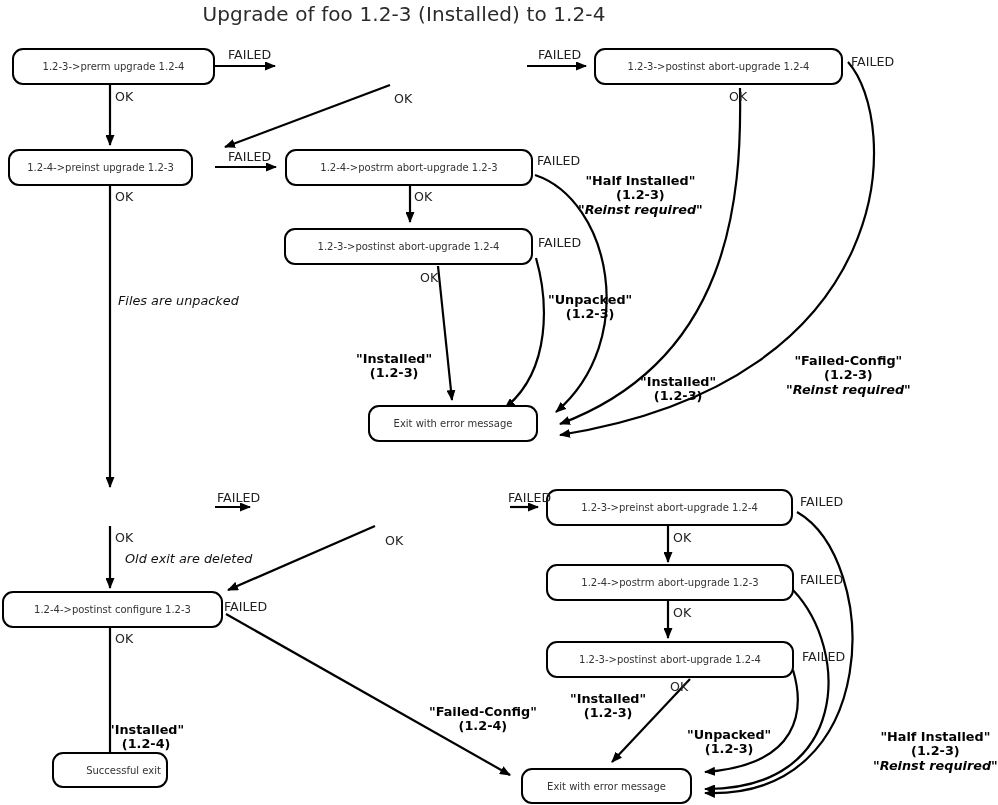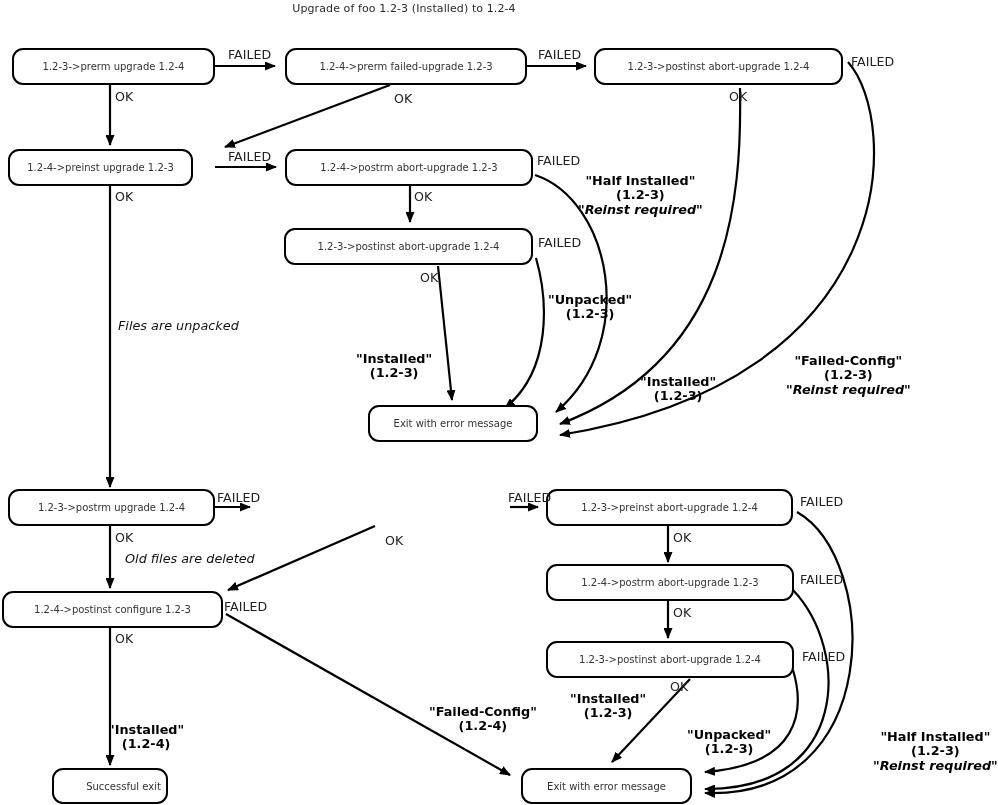--- a/index.html
+++ b/index.html
@@ -34,21 +34,21 @@
   .arrowhead {
     fill: #000000;
     stroke: none;
   }
   .title {
     position: absolute;
     left: 0;
     top: 2px;
     width: 808px;
     text-align: center;
-    font-size: 11px;
+    font-size: 20px;
     color: #2b2b2b;
     letter-spacing: 0.1px;
   }
   .node {
     position: absolute;
     box-sizing: border-box;
     border: 2.4px solid #000000;
     border-radius: 11px;
     background: #ffffff;
     display: flex;
@@ -147,63 +147,61 @@
 
     <path class="edge" d="M793,670 C805,710 800,765 705,772" marker-end="url(#ah)"></path>
 
     <path class="edge" d="M793,590 C850,650 850,790 705,789" marker-end="url(#ah)"></path>
 
     <path class="edge" d="M797,512 C880,560 885,800 705,793" marker-end="url(#ah)"></path>
   </svg>
 
   <div class="node" style="left:12px; top:48px; width:203px; height:37px;">1.2-3-&gt;prerm upgrade 1.2-4</div>
 
-  <div class="node" style="left:285px; top:48px; width:242px; height:37px;">1.2-4-&gt;prerm failed-upgrade 1.2-3</div>
 
   <div class="node" style="left:594px; top:48px; width:249px; height:37px;">1.2-3-&gt;postinst abort-upgrade 1.2-4</div>
 
   <div class="node" style="left:8px; top:149px; width:185px; height:37px;">1.2-4-&gt;preinst upgrade 1.2-3</div>
 
   <div class="node" style="left:285px; top:149px; width:248px; height:37px;">1.2-4-&gt;postrm abort-upgrade 1.2-3</div>
 
   <div class="node" style="left:284px; top:228px; width:249px; height:37px;">1.2-3-&gt;postinst abort-upgrade 1.2-4</div>
 
   <div class="node" style="left:368px; top:405px; width:170px; height:37px;">Exit with error message</div>
 
-  <div class="node" style="left:8px; top:489px; width:207px; height:37px;">1.2-3-&gt;postrm upgrade 1.2-4</div>
 
 
   <div class="node" style="left:546px; top:489px; width:247px; height:37px;text-align:right;">1.2-3-&gt;preinst abort-upgrade 1.2-4</div>
 
   <div class="node" style="left:546px; top:564px; width:248px; height:37px;">1.2-4-&gt;postrm abort-upgrade 1.2-3</div>
 
   <div class="node" style="left:546px; top:641px; width:248px; height:37px;">1.2-3-&gt;postinst abort-upgrade 1.2-4</div>
 
   <div class="node" style="left:2px; top:591px; width:221px; height:37px;">1.2-4-&gt;postinst configure 1.2-3</div>
 
   <div class="node" style="left:521px; top:768px; width:171px; height:36px;">Exit with error message</div>
 
-  <div class="node" style="left:52px; top:768px; width:116px; height:36px;padding-left:36px;">Successful exit</div>
+  <div class="node" style="left:52px; top:752px; width:116px; height:36px;padding-left:36px;">Successful exit</div>
 
   <div class="lbl plain" style="left:228px; top:48px;">FAILED</div>
   <div class="lbl plain" style="left:538px; top:48px;">FAILED</div>
   <div class="lbl plain" style="left:851px; top:55px;">FAILED</div>
   <div class="lbl plain" style="left:115px; top:90px;">OK</div>
   <div class="lbl plain" style="left:394px; top:92px;">OK</div>
   <div class="lbl plain" style="left:729px; top:90px;">OK</div>
 
   <div class="lbl plain" style="left:228px; top:150px;">FAILED</div>
   <div class="lbl plain" style="left:537px; top:154px;">FAILED</div>
   <div class="lbl plain" style="left:115px; top:190px;">OK</div>
   <div class="lbl plain" style="left:414px; top:190px;">OK</div>
 
   <div class="lbl plain" style="left:538px; top:236px;">FAILED</div>
   <div class="lbl plain" style="left:420px; top:271px;">OK</div>
 
-  <div class="lbl italic" style="left:118px; top:294px;margin-top:25px;">Files are unpacked</div>
+  <div class="lbl italic" style="left:118px; top:294px;">Files are unpacked</div>
 
   <div class="lbl state" style="left:578px; top:174px;">
     <span>"Half Installed"</span>
     <span class="sub">(1.2-3)</span>
     <span class="reinst">"Reinst required"</span>
   </div>
 
   <div class="lbl state" style="left:548px; top:293px;">
     <span>"Unpacked"</span>
     <span class="sub">(1.2-3)</span>
@@ -225,21 +223,21 @@
     <span class="reinst">"Reinst required"</span>
   </div>
 
   <div class="lbl plain" style="left:217px; top:491px;">FAILED</div>
   <div class="lbl plain" style="left:508px; top:491px;">FAILED</div>
   <div class="lbl plain" style="left:800px; top:495px;">FAILED</div>
   <div class="lbl plain" style="left:115px; top:531px;">OK</div>
   <div class="lbl plain" style="left:385px; top:534px;">OK</div>
   <div class="lbl plain" style="left:673px; top:531px;">OK</div>
 
-  <div class="lbl italic" style="left:125px; top:552px;">Old files are deleted</div>
+  <div class="lbl italic" style="left:125px; top:552px;">Old exit are deleted</div>
 
   <div class="lbl plain" style="left:224px; top:600px;">FAILED</div>
   <div class="lbl plain" style="left:800px; top:573px;">FAILED</div>
   <div class="lbl plain" style="left:673px; top:606px;">OK</div>
   <div class="lbl plain" style="left:115px; top:632px;">OK</div>
   <div class="lbl plain" style="left:802px; top:650px;">FAILED</div>
   <div class="lbl plain" style="left:670px; top:680px;">OK</div>
 
   <div class="lbl state" style="left:570px; top:692px;">
     <span>"Installed"</span>

